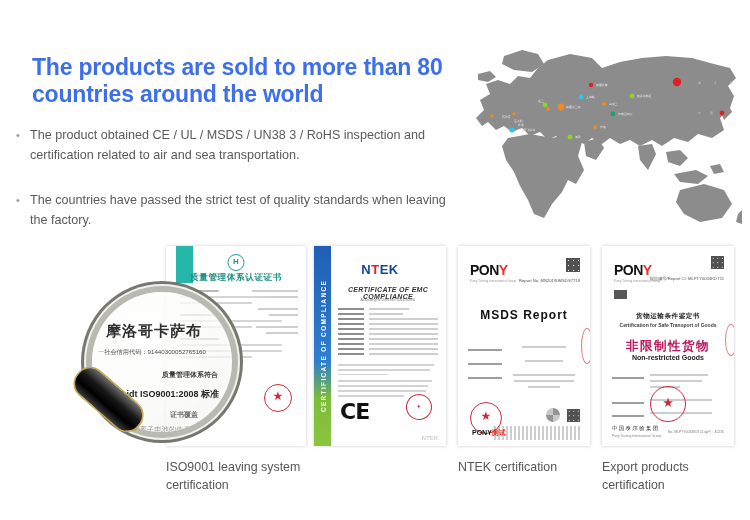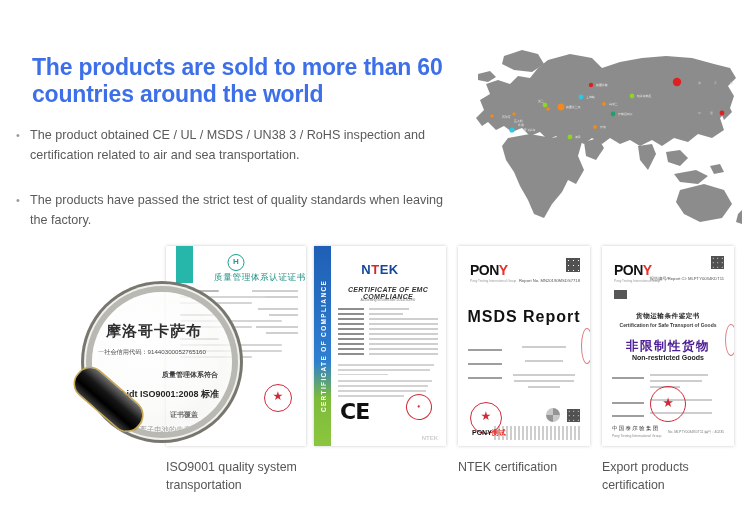--- a/index.html
+++ b/index.html
@@ -57,22 +57,22 @@
   }
 
   
   .iso-bar{position:absolute;left:10px;top:0;width:17px;height:37px;background:#27b6aa;}
   .iso-logo{
     position:absolute;left:50%;transform:translateX(-50%);top:8px;
     width:15px;height:15px;border:1.4px solid #18a08e;border-radius:50%;
     color:#18a08e;font-size:8px;font-weight:bold;line-height:13px;text-align:center;
   }
   .iso-title{
-    position:absolute;left:0;right:0;top:26px;text-align:right;
-    color:#1e8f82;font-size:8.6px;font-weight:normal;letter-spacing:.6px;
+    position:absolute;left:0;right:0;top:26px;text-align:center;
+    color:#1e8f82;font-size:8.6px;font-weight:bold;letter-spacing:.6px;
   }
   .iso-body{position:absolute;left:14px;right:10px;top:44px;}
   .iso-line{height:2px;background:#d5d5d5;margin-bottom:4px;border-radius:1px;}
   .iso-line.sm{width:34%;}
   .iso-line.md{width:62%;}
   .iso-line.lg{width:88%;}
   .iso-line.tl{background:#b9b9b9;}
   .iso-right{position:absolute;right:8px;top:44px;width:46px;text-align:right;}
   .iso-rl{height:2px;background:#cfcfcf;margin:0 0 4px auto;}
   .iso-stamp{
@@ -154,21 +154,21 @@
   .pony-logo em{color:#e8322a;font-style:normal;}
   .pony-logo small{display:block;color:#9a9a9a;font-size:3.2px;font-weight:normal;letter-spacing:0;margin-top:1px;}
   .pony-qr{position:absolute;right:10px;top:12px;width:14px;height:14px;
     background:
       linear-gradient(90deg,#333 33%,transparent 33%,transparent 66%,#333 66%),
       linear-gradient(0deg,#333 33%,transparent 33%,transparent 66%,#333 66%),#fff;
     background-size:5px 5px;opacity:.85;}
   .pony-rep{position:absolute;right:10px;top:32px;color:#555;font-size:4.2px;}
   .msds-title{
     position:absolute;left:0;right:0;top:62px;text-align:center;
-    color:#111;font-size:16px;font-weight:bold;letter-spacing:1px;
+    color:#111;font-size:12px;font-weight:bold;letter-spacing:1px;
   }
   .pony-rows{position:absolute;left:10px;right:10px;top:100px;}
   .prow{display:flex;margin-bottom:8px;}
   .prow b{flex:0 0 34px;height:2px;background:#9e9e9e;margin-top:3px;}
   .prow div{flex:1 1 auto;padding-left:6px;}
   .prow div i{display:block;height:2px;background:#cdcdcd;margin:0 auto 4px;}
   .pony-stampc{
     position:absolute;left:12px;bottom:12px;width:30px;height:30px;border-radius:50%;
     border:1.5px solid #cf2b3b;color:#cf2b3b;font-size:12px;line-height:27px;text-align:center;
   }
@@ -188,50 +188,50 @@
 
   
   .ex-qr{position:absolute;right:10px;top:10px;width:13px;height:13px;
     background:
       linear-gradient(90deg,#333 33%,transparent 33%,transparent 66%,#333 66%),
       linear-gradient(0deg,#333 33%,transparent 33%,transparent 66%,#333 66%),#fff;
     background-size:4.5px 4.5px;opacity:.85;}
   .ex-mini{position:absolute;left:12px;top:44px;width:13px;height:9px;background:#3a3a3a;opacity:.85;}
   .ex-cn{position:absolute;left:0;right:0;top:66px;text-align:center;color:#2a2a2a;font-size:6.6px;font-weight:bold;letter-spacing:.5px;}
   .ex-en{position:absolute;left:0;right:0;top:76px;text-align:center;color:#3a3a3a;font-size:5px;font-weight:bold;}
-  .ex-big{position:absolute;left:0;right:0;top:92px;text-align:center;color:#4c1d95;font-size:12.5px;font-weight:bold;letter-spacing:1.5px;}
+  .ex-big{position:absolute;left:0;right:0;top:92px;text-align:center;color:#be185d;font-size:12.5px;font-weight:bold;letter-spacing:1.5px;}
   .ex-big2{position:absolute;left:0;right:0;top:108px;text-align:center;color:#222;font-size:7px;font-weight:bold;}
   .ex-rows{position:absolute;left:10px;right:10px;top:128px;}
   .erow{display:flex;margin-bottom:7px;}
   .erow b{flex:0 0 32px;height:2px;background:#9e9e9e;margin-top:3px;}
   .erow div{flex:1 1 auto;padding-left:6px;}
   .erow div i{display:block;height:2px;background:#cdcdcd;margin-bottom:4px;}
   .ex-stamp{position:absolute;left:50%;transform:translateX(-50%);bottom:24px;width:34px;height:34px;border-radius:50%;
     border:1.6px solid #cf2b3b;color:#cf2b3b;font-size:13px;line-height:31px;text-align:center;}
   .ex-foot{position:absolute;left:10px;bottom:14px;color:#2a2a2a;font-size:5.4px;letter-spacing:1.4px;}
   .ex-foot2{position:absolute;left:10px;bottom:8px;color:#8a8a8a;font-size:3.4px;}
   .ex-footr{position:absolute;right:10px;bottom:12px;color:#7a7a7a;font-size:3.4px;text-align:right;}
   .ex-red-edge{position:absolute;right:-3px;top:78px;width:10px;height:30px;border-radius:50%;
     border:1.3px solid #d24b52;opacity:.7;}
 </style>
 </head>
 <body>
 
 <div class="page">
 
-  <div id="headline">The products are sold to more than 60 countries around the world</div>
+  <div id="headline">The products are sold to more than 80 countries around the world</div>
 
   <div id="bullets">
     <div class="bullet-row">
       <span class="bullet-dot">•</span>
       <span class="bullet-text">The product obtained CE / UL / MSDS / UN38 3 / RoHS inspection and certification related to air and sea transportation.</span>
     </div>
     <div class="bullet-row">
       <span class="bullet-dot">•</span>
-      <span class="bullet-text">The products have passed the strict test of quality standards when leaving the factory.</span>
+      <span class="bullet-text">The countries have passed the strict test of quality standards when leaving the factory.</span>
     </div>
   </div>
 
   <div id="map-wrap">
     <svg viewBox="0 0 290 200" xmlns="http://www.w3.org/2000/svg">
       <g class="landmass">
 
         <path d="M52 22 L70 16 L86 20 L92 30 L80 38 L62 36 L50 30 Z"></path>
         <path d="M26 40 L38 37 L44 43 L36 48 L26 46 Z"></path>
 
@@ -326,21 +326,21 @@
           <div class="iso-rl" style="width:100%"></div>
           <div class="iso-rl" style="width:72%"></div>
           <div class="iso-rl" style="width:88%;margin-top:10px"></div>
           <div class="iso-rl" style="width:64%"></div>
           <div class="iso-rl" style="width:92%;margin-top:10px"></div>
           <div class="iso-rl" style="width:70%"></div>
         </div>
         <div class="iso-stamp">★</div>
         <div class="iso-foot"></div>
       </div>
-      <div class="cert-caption">ISO9001 quality system transportation</div>
+      <div class="cert-caption">ISO9001 leaving system certification</div>
     </div>
 
     <div class="cert-col c2">
       <div class="cert-card">
         <div class="ntek-side">
           <span>CERTIFICATE OF COMPLIANCE</span>
         </div>
         <div class="ntek-logo"><span>N</span><em>T</em><span>EK</span></div>
         <div class="ntek-title">CERTIFICATE OF EMC COMPLIANCE</div>
         <div class="ntek-sub">According to Directive  2014/30/EU</div>

